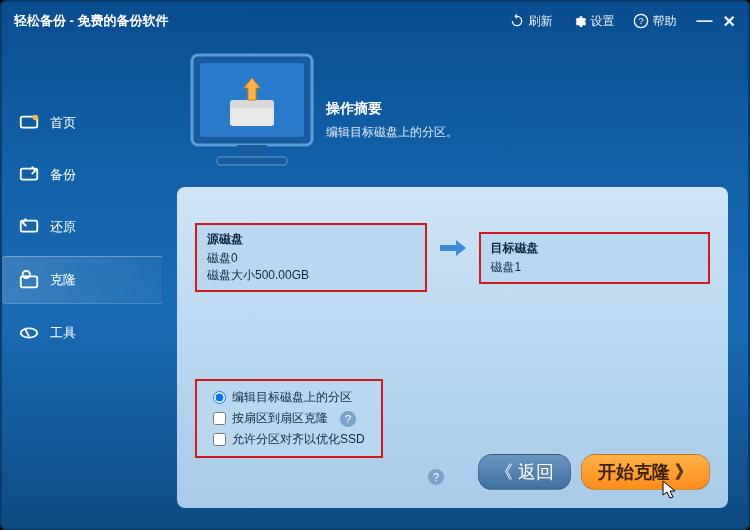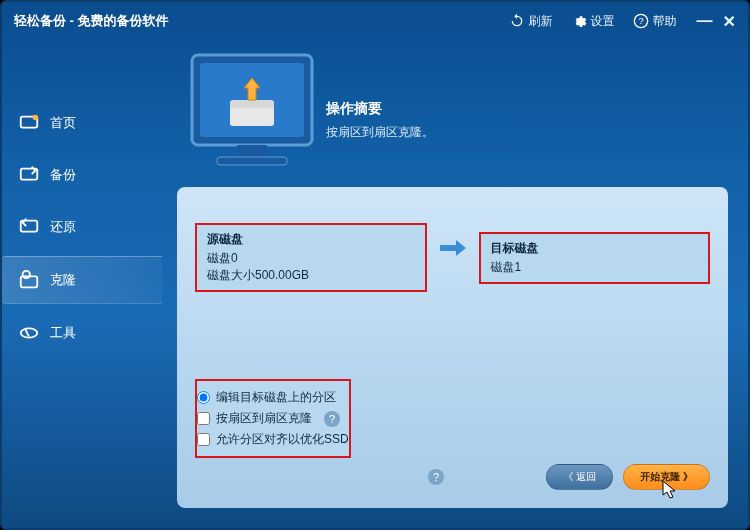--- a/index.html
+++ b/index.html
@@ -57,33 +57,33 @@
     .disk-row { display: flex; align-items: center; gap: 8px; }
     .disk-box {
       flex: 1; border: 2px solid #d8171a; background: #b8d8f0;
       padding: 6px 10px; font-size: 12px; color: #102a43; margin-top: 16px;
     }
     .disk-box .dt { font-weight: bold; margin-bottom: 2px; }
     .arrow { width: 36px; text-align: center; }
     .arrow svg { width: 30px; height: 20px; }
     .options {
       position: absolute; left: 18px; bottom: 50px;
-      border: 2px solid #d8171a; padding: 6px 0; font-size: 12px;
+      border: 2px solid #d8171a; padding: 6px 16px; font-size: 12px;
       background: #b8d8f0; color: #102a43;
     }
     .opt-row { display: flex; align-items: center; gap: 6px; padding: 2px 0; }
     .opt-row input[type="radio"], .opt-row input[type="checkbox"] { width: 13px; height: 13px; }
     .help-icon {
       display: inline-flex; width: 16px; height: 16px; border-radius: 50%;
       background: #7aa5c9; color: #fff; font-size: 11px; align-items: center; justify-content: center;
       margin-left: 6px;
     }
     .bottom-buttons { position: absolute; right: 18px; bottom: 18px; display: flex; gap: 10px; }
     .btn {
-      padding: 5px 16px; border-radius: 14px; font-size: 10px; cursor: pointer;
+      padding: 5px 16px; border-radius: 14px; font-size: 18px; cursor: pointer;
       border: 1px solid rgba(0,0,0,0.2); color: #fff;
     }
     .btn-back { background: linear-gradient(180deg, #6b97c1, #3f6f9e); }
     .btn-start { background: linear-gradient(180deg, #ffb347, #ff8c1a); color: #3a2400; font-weight: bold; }
     .cursor { position: absolute; right: 50px; bottom: 4px; }
     .cursor svg { width: 16px; height: 20px; }
     .help-outside { position: absolute; left: 245px; bottom: 23px; }
   </style>
 </head>
 <body>
@@ -165,21 +165,21 @@
           <rect x="55" y="95" width="30" height="12" fill="#1a5a9e"></rect>
           <rect x="35" y="107" width="70" height="8" rx="3" fill="#1a5a9e" stroke="#5a9ed8"></rect>
           <rect x="48" y="50" width="44" height="18" rx="3" fill="#d8d8d8"></rect>
           <rect x="48" y="58" width="44" height="18" rx="3" fill="#e8e8e8"></rect>
           <path d="M70 28 L78 38 L74 38 L74 50 L66 50 L66 38 L62 38 Z" fill="#ffb347" stroke="#d87f0a"></path>
         </svg>
       </div>
 
       <div class="summary">
         <h3>操作摘要</h3>
-        <p>按扇区到扇区克隆。</p>
+        <p>编辑目标磁盘上的分区。</p>
       </div>
 
       <div class="panel">
         <div class="disk-row">
           <div class="disk-box">
             <div class="dt">源磁盘</div>
             <div>磁盘0</div>
             <div>磁盘大小500.00GB</div>
           </div>
           <div class="arrow">

